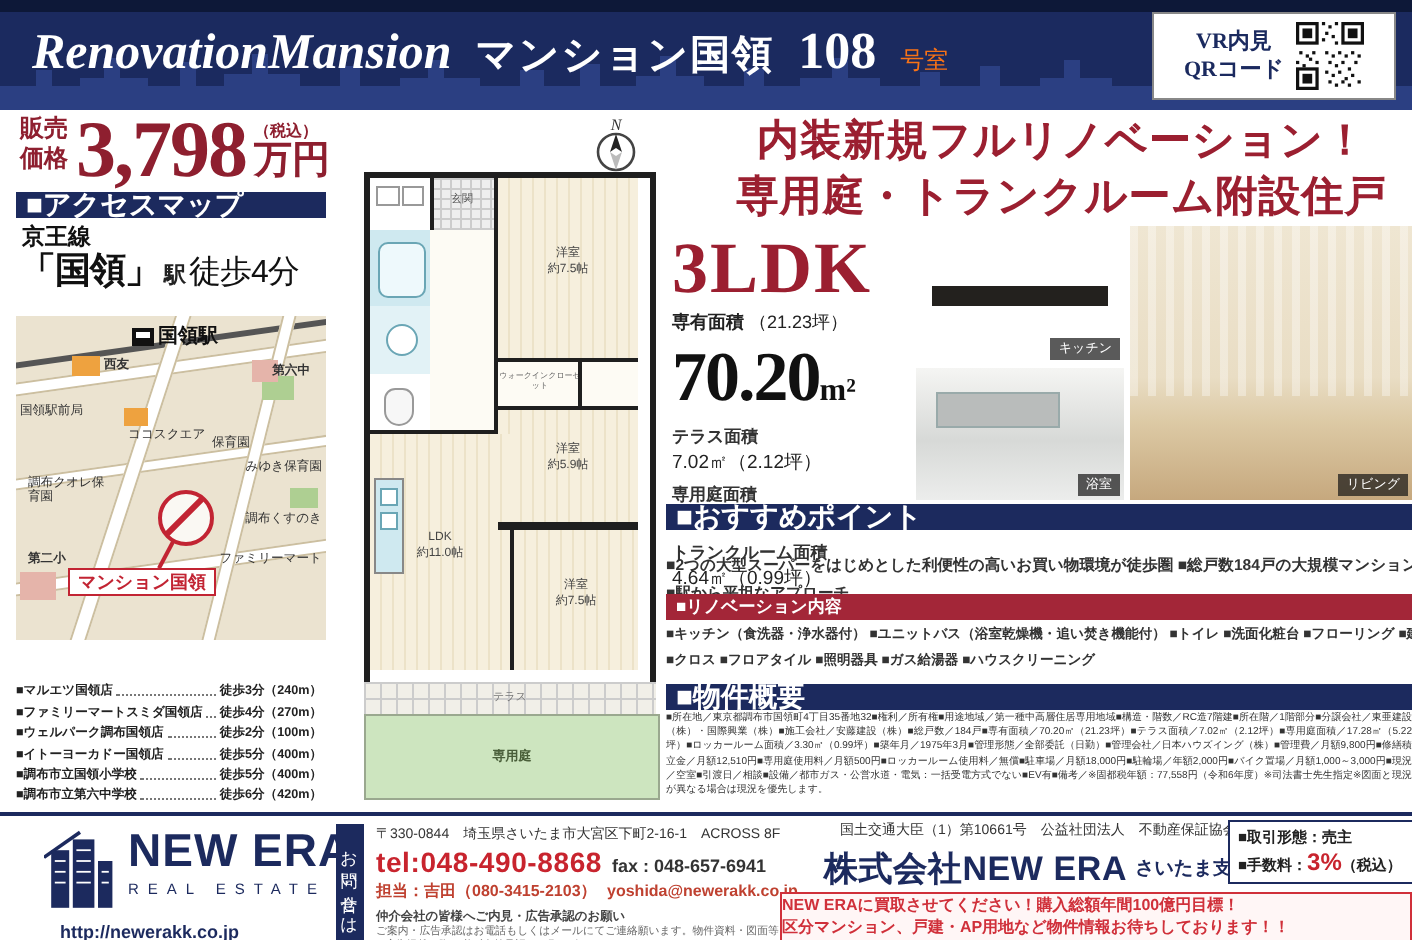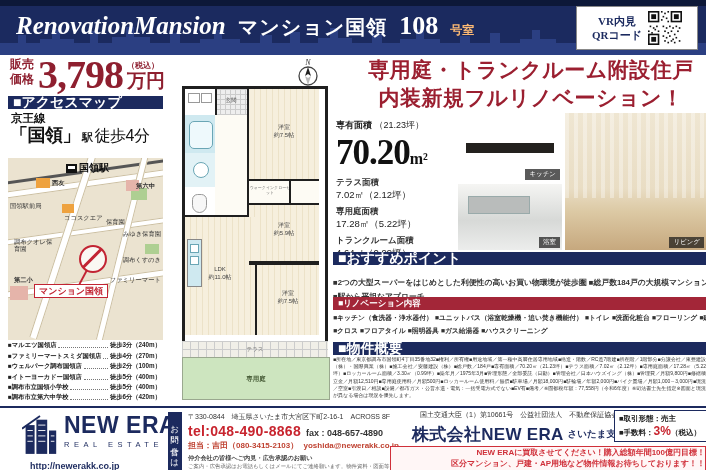--- a/index.html
+++ b/index.html
@@ -7,21 +7,21 @@
          font-family:"Liberation Sans","DejaVu Sans",sans-serif;color:#222;}
 
   
   .hdr{position:absolute;left:0;top:0;width:706px;height:55px;background:#1b2a5f;overflow:hidden;}
   .hdr-top{position:absolute;left:0;top:0;width:706px;height:6px;background:#0d1838;}
   .skyline{position:absolute;left:0;bottom:0;width:706px;height:34px;}
   .hdr-title{position:absolute;left:16px;top:11px;display:flex;align-items:baseline;gap:12px;white-space:nowrap;}
   .t-en{font-family:"Liberation Serif","DejaVu Serif",serif;font-style:italic;font-weight:bold;font-size:25px;color:#fff;}
   .t-jp{font-size:20px;font-weight:bold;color:#fff;letter-spacing:1px;}
   .t-no{font-family:"Liberation Serif","DejaVu Serif",serif;font-size:26px;font-weight:bold;color:#fff;}
-  .t-ns{font-size:12px;font-weight:bold;color:#fdba74;}
+  .t-ns{font-size:12px;font-weight:normal;color:#f97316;}
   .vr-box{position:absolute;right:8px;top:6px;width:120px;height:42px;background:#fff;border:1px solid #888;
           display:flex;align-items:center;justify-content:center;gap:6px;}
   .vr-txt{font-family:"Liberation Serif","DejaVu Serif",serif;font-weight:bold;font-size:11px;color:#1b2a5f;line-height:1.3;text-align:center;}
   .vr-txt span{display:block;}
 
   
   .price-block{position:absolute;left:10px;top:57px;display:flex;align-items:flex-end;gap:4px;color:#8e1f2f;}
   .price-label{font-size:12px;font-weight:bold;line-height:1.25;padding-bottom:5px;}
   .price-label span{display:block;}
   .price-amount{font-family:"Liberation Serif","DejaVu Serif",serif;font-weight:bold;font-size:40px;line-height:.85;letter-spacing:-1px;}
@@ -30,21 +30,21 @@
   .price-unit{font-size:19px;font-weight:bold;font-family:"Liberation Serif","DejaVu Serif",serif;line-height:1;}
   .navybar{background:#1c2a5e;color:#fff;font-size:14px;font-weight:bold;line-height:13px;height:13px;padding-left:5px;}
   .bar-access{position:absolute;left:8px;top:96px;width:150px;}
   .line-name{position:absolute;left:11px;top:111px;font-size:11.5px;font-weight:bold;color:#111;}
   .station-line{position:absolute;left:10px;top:123px;display:flex;align-items:baseline;white-space:nowrap;letter-spacing:-0.5px;}
   .st-name{font-size:18px;font-weight:bold;color:#111;}
   .st-suffix{font-size:11px;font-weight:bold;margin:0 2px;}
   .st-walk{font-size:16px;font-weight:normal;color:#111;}
 
   
-  .map{position:absolute;left:8px;top:158px;width:155px;height:182px;background:#ebe3d0;overflow:hidden;}
+  .map{position:absolute;left:8px;top:158px;width:155px;height:162px;background:#ebe3d0;overflow:hidden;}
   .road{position:absolute;background:#fff;border-top:1px solid #ccbfa0;border-bottom:1px solid #ccbfa0;}
   .rail{position:absolute;background:#555;}
   .blk{position:absolute;}
   .map-lab{position:absolute;font-size:6.3px;color:#333;white-space:nowrap;line-height:1.15;}
   .map-station{position:absolute;left:58px;top:3px;font-size:10px;font-weight:bold;color:#111;display:flex;align-items:center;gap:2px;}
   .station-ic{width:11px;height:9px;background:#111;display:inline-block;position:relative;}
   .station-ic::after{content:"";position:absolute;left:2px;top:2px;width:7px;height:3px;background:#fff;}
   .marker-circle{position:absolute;left:71px;top:87px;width:24px;height:24px;border:2.5px solid #c22433;border-radius:50%;background:rgba(255,255,255,.75);}
   .marker-circle::after{content:"";position:absolute;left:10px;top:-2px;width:3px;height:26px;background:#c22433;transform:rotate(45deg);}
   .marker-line{position:absolute;left:74px;top:112px;width:2px;height:15px;background:#c22433;transform:rotate(28deg);}
@@ -136,21 +136,21 @@
   .c-notice-t{margin-top:3px;font-size:6.2px;font-weight:bold;color:#444;}
   .c-notice-b{font-size:5.4px;color:#666;line-height:6.8px;}
   .license{position:absolute;left:420px;top:410px;font-size:7px;color:#333;white-space:nowrap;}
   .company-row{position:absolute;left:412px;top:423px;display:flex;align-items:center;gap:4px;white-space:nowrap;}
   .company{font-size:17px;font-weight:bold;color:#1c2a5e;letter-spacing:.3px;}
   .branch{font-size:9.5px;font-weight:bold;color:#1c2a5e;}
   .fee-box{position:absolute;left:614px;top:410px;width:86px;border:1.5px solid #1c2a5e;padding:2px 4px;background:#fff;}
   .fee-line{font-size:7.5px;font-weight:bold;color:#222;line-height:12px;white-space:nowrap;}
   .fee-val{font-size:12px;color:#c8242e;}
   .banner{position:absolute;left:390px;top:446px;width:314px;height:22px;border:1px solid #d0303a;background:#fff6f6;
-          text-align:right;color:#d0303a;font-size:8px;font-weight:bold;line-height:10.5px;padding-top:1px;}
+          text-align:left;color:#d0303a;font-size:8px;font-weight:bold;line-height:10.5px;padding-top:1px;}
 </style>
 </head>
 <body>
 
 <div class="sheet">
 
   <div class="hdr">
     <div class="hdr-top"></div>
     <svg class="skyline" viewBox="0 0 706 34" preserveAspectRatio="none">
       <path fill="#2b3f82" d="M0 34 L0 22 H18 V14 H26 V22 H40 V18 H52 V8 H60 V18 H74 V22 H90 V10 H98 V22 H112 V16 H126 V6 H134 V16 H150 V22 H170 V12 H180 V22 H200 V18 H214 V9 H222 V18 H240 V22 H260 V14 H272 V22 H290 V11 H300 V22 H318 V17 H330 V7 H338 V17 H352 V22 H372 V13 H382 V22 H400 V18 H416 V8 H424 V18 H440 V22 H460 V15 H470 V22 H490 V12 H500 V22 H520 V18 H532 V9 H540 V18 H556 V22 H576 V14 H586 V22 H604 V17 H616 V10 H624 V17 H640 V22 H660 V13 H670 V22 H706 V34 Z"></path>
@@ -363,25 +363,26 @@
     <div class="wall" style="left:64px;top:114px;width:70px;height:2px;"></div>
     <div class="wall" style="left:0;top:126px;width:64px;height:2px;"></div>
     <div class="wall" style="left:64px;top:172px;width:70px;height:4px;"></div>
     <div class="wall" style="left:70px;top:176px;width:2px;height:70px;"></div>
     <div class="wall" style="left:104px;top:92px;width:2px;height:24px;"></div>
   </div>
   <div class="terrace">テラス</div>
   <div class="garden">専用庭</div>
 
   <div class="headline">
+    <div>内装新規フルリノベーション！</div>
     <div>専用庭・トランクルーム附設住戸</div>
-    <div>内装新規フルリノベーション！</div>
   </div>
 
   <div class="unit-block">
+    <div class="u-layout">3LDK</div>
     <div class="u-arealine">
       <b>専有面積</b>
       <span>（21.23坪）</span>
     </div>
     <div class="u-big">
       <span class="n">70.20</span><span class="u">m²</span>
     </div>
     <div class="u-dlabel">テラス面積</div>
     <div class="u-dvalue">7.02㎡（2.12坪）</div>
     <div class="u-dlabel">専用庭面積</div>
@@ -441,21 +442,21 @@
     </div>
   </div>
   <div class="logo-url">http://newerakk.co.jp</div>
 
   <div class="v-strip">お問い合せは</div>
 
   <div class="contact">
     <div class="c-addr">〒330-0844　埼玉県さいたま市大宮区下町2-16-1　ACROSS 8F</div>
     <div class="c-telrow">
       <span class="c-tel">tel:048-490-8868</span>
-      <span class="c-fax">fax : 048-657-4890</span>
+      <span class="c-fax">fax : 048-657-6941</span>
     </div>
     <div class="c-person">
       <span>担当：吉田（080-3415-2103）</span>
       <span class="em">yoshida@newerakk.co.jp</span>
     </div>
     <div class="c-notice-t">仲介会社の皆様へご内見・広告承認のお願い</div>
     <div class="c-notice-b">ご案内・広告承認はお電話もしくはメールにてご連絡願います。物件資料・図面等をお送り致します。</div>
     <div class="c-notice-b">※広告掲載の際は必ず事前承認をお願い致します。</div>
   </div>
 

